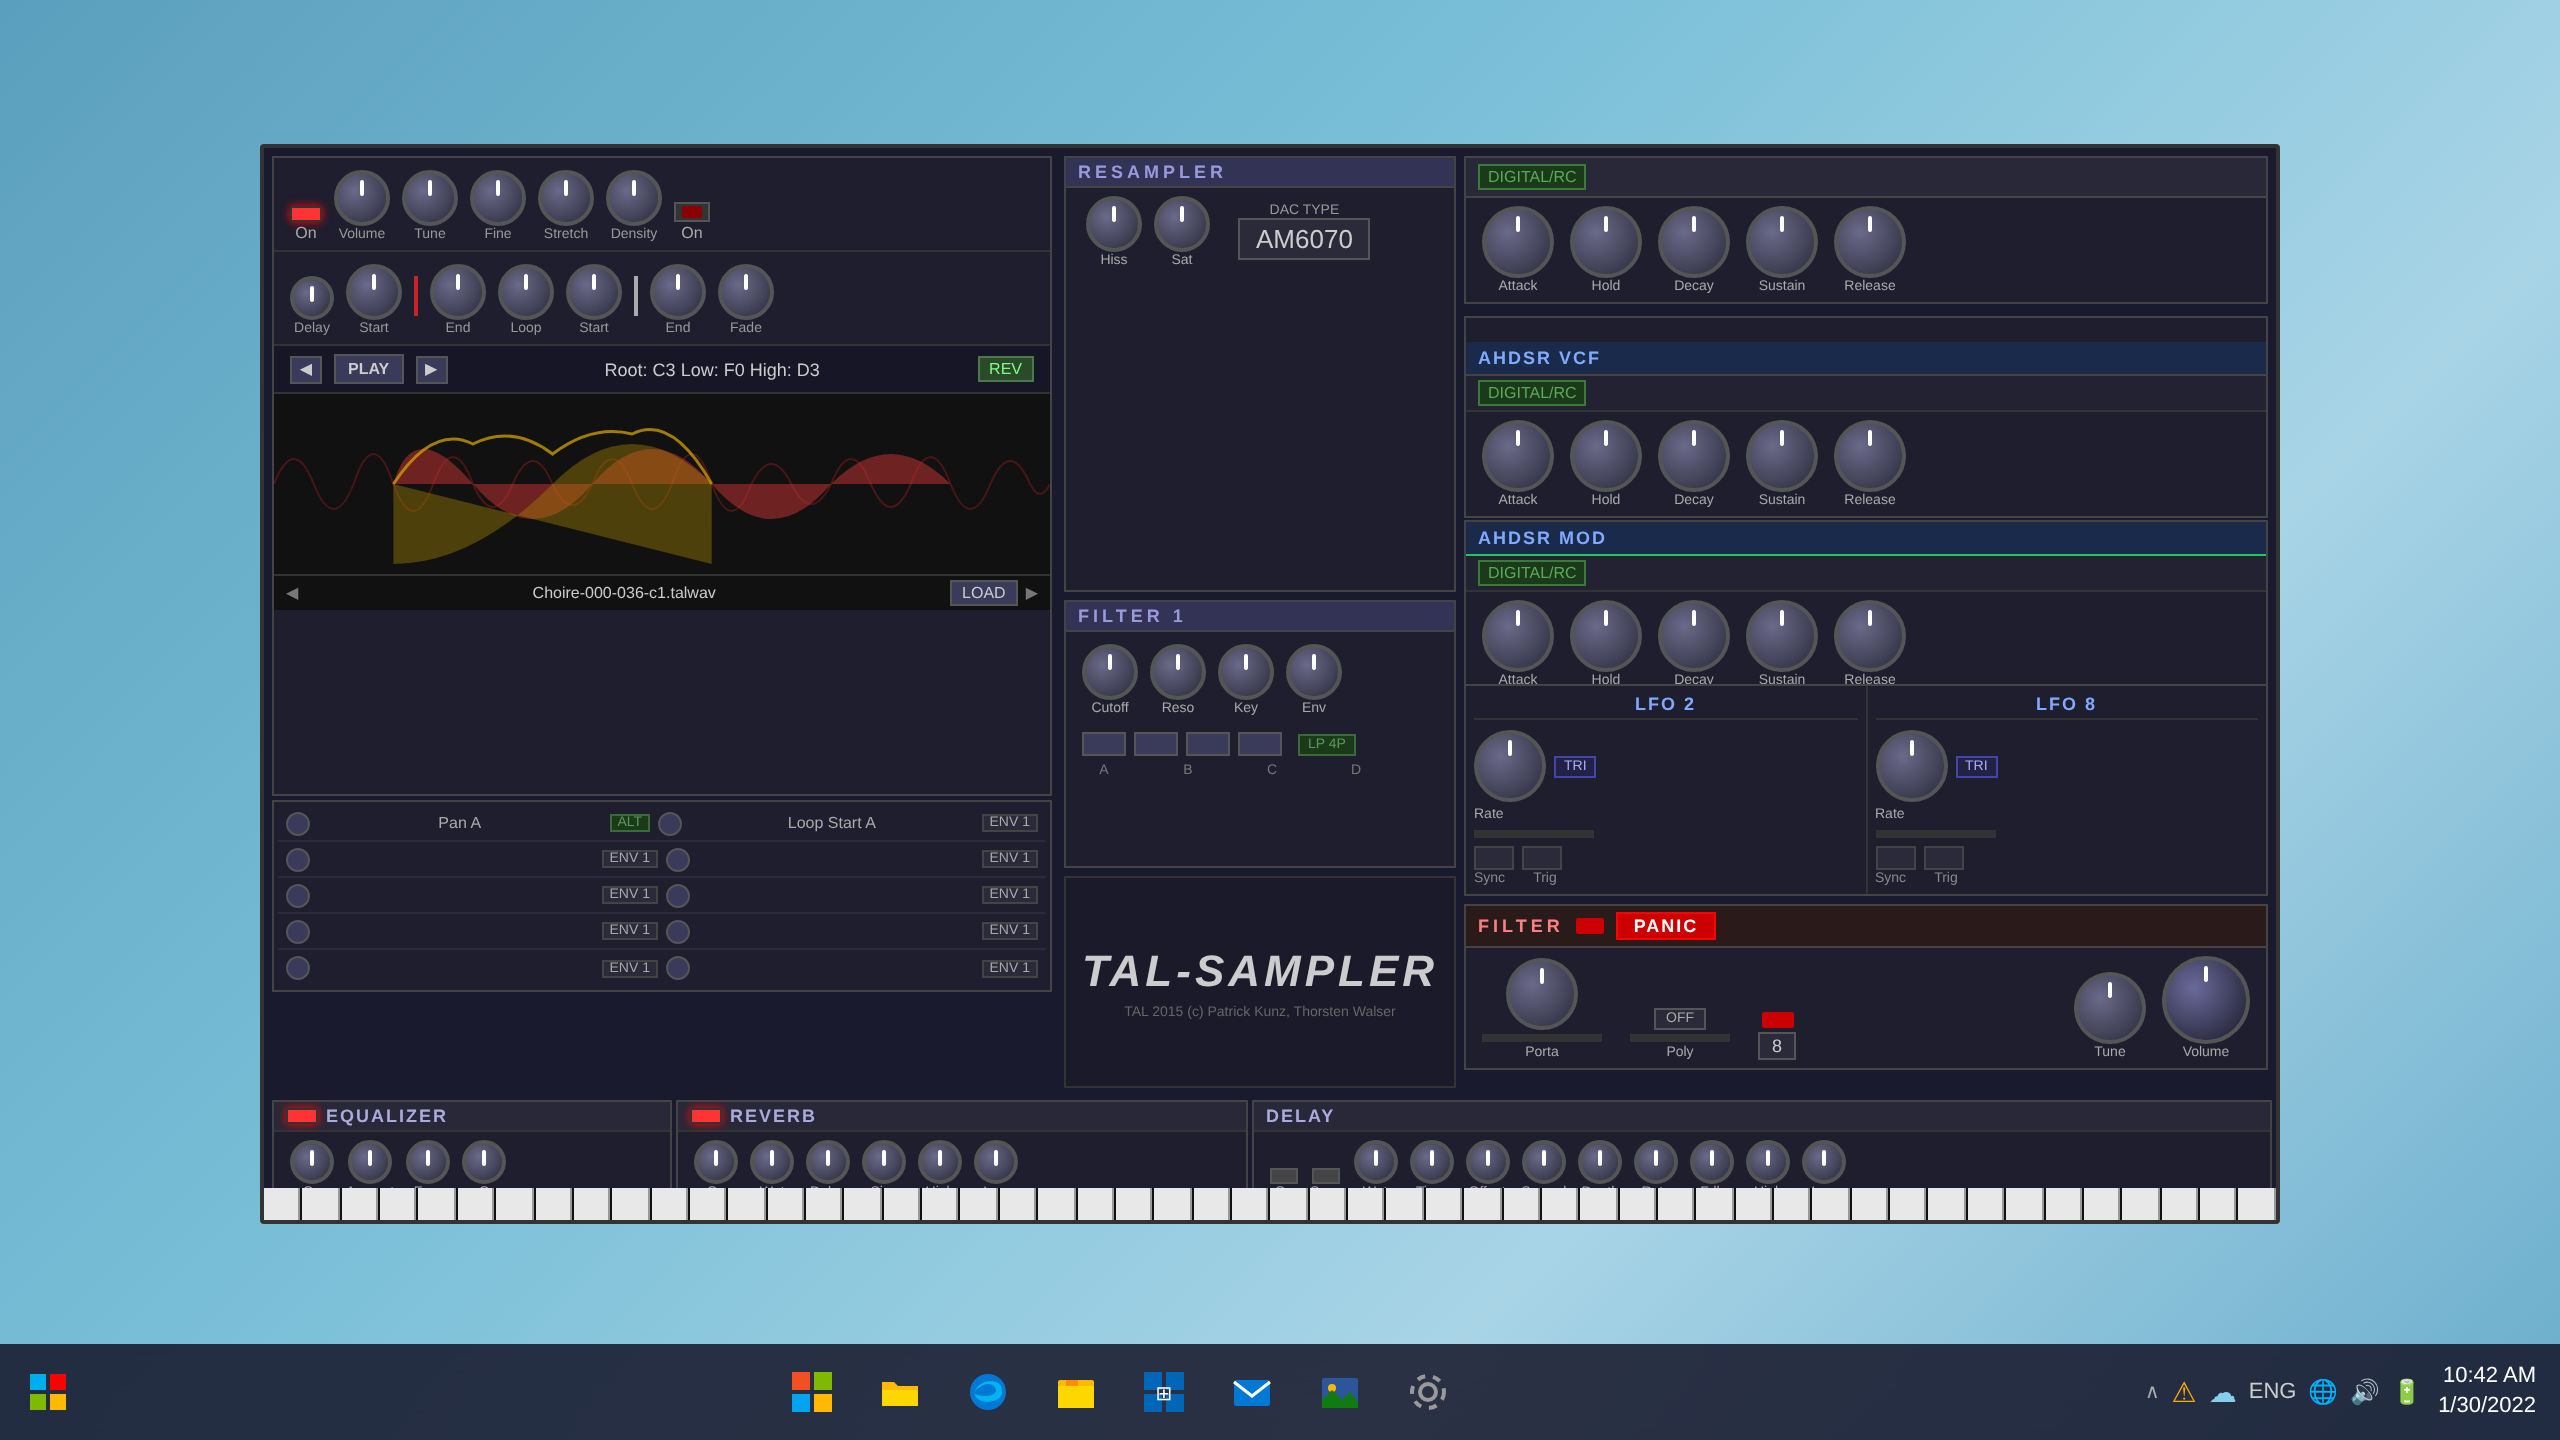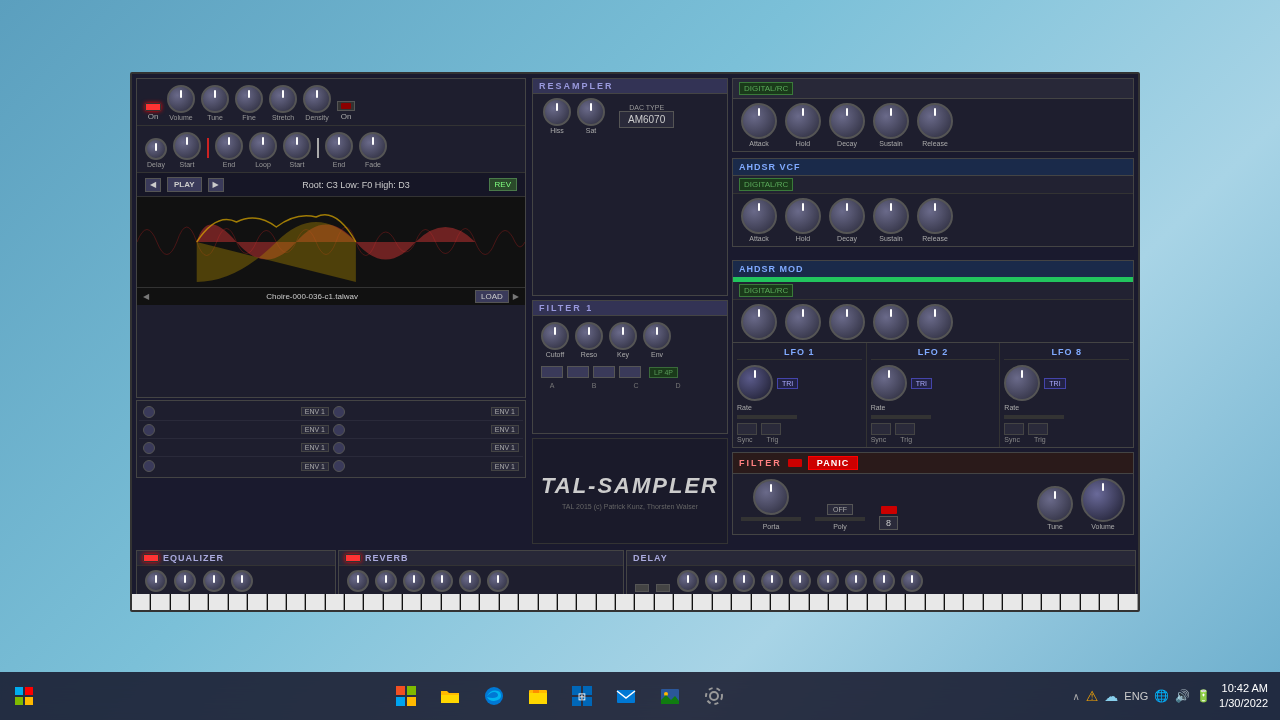--- a/index.html
+++ b/index.html
@@ -335,20 +335,28 @@
         <div style="font-size:8px;color:#777;">◀</div>
         <div class="filename-text">Choire-000-036-c1.talwav</div>
         <div class="load-btn">LOAD</div>
         <div style="font-size:8px;color:#777;">▶</div>
       </div>
     </div>
 
     <div style="position:absolute;top:326px;left:4px;width:390px;background:#1e1e2e;border:1px solid #444;">
       <div style="padding:2px;">
 
+        <div class="mod-row">
+          <div style="width:12px;height:12px;border-radius:50%;background:#3a3a5a;border:1px solid #555;"></div>
+          <div class="mod-cell">Pan A</div>
+          <div style="font-size:7px;color:#5a9a5a;border:1px solid #3a6a3a;padding:0 3px;background:#1a3a1a;">ALT</div>
+          <div style="width:12px;height:12px;border-radius:50%;background:#3a3a5a;border:1px solid #555;"></div>
+          <div class="mod-cell">Loop Start A</div>
+          <div style="font-size:7px;color:#aaa;border:1px solid #444;padding:0 3px;background:#2a2a3a;">ENV 1</div>
+        </div>
 
         <div class="mod-row">
           <div style="width:12px;height:12px;border-radius:50%;background:#3a3a5a;border:1px solid #555;"></div>
           <div class="mod-cell"></div>
           <div style="font-size:7px;color:#aaa;border:1px solid #444;padding:0 3px;background:#2a2a3a;">ENV 1</div>
           <div style="width:12px;height:12px;border-radius:50%;background:#3a3a5a;border:1px solid #555;"></div>
           <div class="mod-cell"></div>
           <div style="font-size:7px;color:#aaa;border:1px solid #444;padding:0 3px;background:#2a2a3a;">ENV 1</div>
         </div>
         <div class="mod-row">
@@ -385,21 +393,21 @@
         <div class="kl">
           <div class="knob"></div>
           <span style="font-size:7px;color:#aaa;">Hiss</span>
         </div>
         <div class="kl">
           <div class="knob"></div>
           <span style="font-size:7px;color:#aaa;">Sat</span>
         </div>
         <div style="margin-left:8px;">
           <div style="font-size:7px;color:#999;text-align:center;">DAC TYPE</div>
-          <div style="background:#2a2a3a;border:1px solid #555;padding:2px 8px;font-size:10px;color:#ccc;cursor:pointer;">AM6070</div>
+          <div style="background:#2a2a3a;border:1px solid #555;padding:2px 8px;font-size:13px;color:#ccc;cursor:pointer;">AM6070</div>
         </div>
       </div>
     </div>
 
     <div style="position:absolute;top:226px;left:400px;width:196px;height:134px;background:#1e1e2e;border:1px solid #444;">
       <div class="section-title" style="background:#333355;color:#9999dd;letter-spacing:2px;">FILTER 1</div>
       <div style="display:flex;gap:6px;padding:6px 8px 4px 8px;align-items:flex-end;">
         <div class="kl">
           <div class="knob"></div>
           <span style="font-size:7px;color:#aaa;">Cutoff</span>
@@ -466,21 +474,21 @@
           <span style="font-size:7px;color:#aaa;">Sustain</span>
         </div>
         <div class="kl">
           <div class="knob large"></div>
           <span style="font-size:7px;color:#aaa;">Release</span>
         </div>
       </div>
     </div>
 
     <div style="position:absolute;top:84px;left:600px;width:402px;background:#1e1e2e;border:1px solid #444;">
-      <div style="display:flex;align-items:center;gap:6px;padding:3px 6px;background:#1a2a4a;border-bottom:1px solid #444;">
+      <div style="display:flex;align-items:center;gap:6px;padding:3px 6px;background:#1a2a4a;border-bottom:1px solid #444;margin-top:12px;">
         <span style="font-size:9px;color:#80aaff;font-weight:bold;letter-spacing:1px;">AHDSR VCF</span>
       </div>
       <div style="display:flex;align-items:center;gap:6px;padding:2px 6px;background:#222232;border-bottom:1px solid #333;">
         <div style="font-size:8px;color:#5aaa5a;border:1px solid #3a7a3a;padding:1px 4px;background:#1a3a1a;cursor:pointer;">DIGITAL/RC</div>
       </div>
       <div style="display:flex;gap:8px;padding:4px 8px;align-items:flex-end;">
         <div class="kl">
           <div class="knob large"></div>
           <span style="font-size:7px;color:#aaa;">Attack</span>
         </div>
@@ -497,21 +505,21 @@
           <span style="font-size:7px;color:#aaa;">Sustain</span>
         </div>
         <div class="kl">
           <div class="knob large"></div>
           <span style="font-size:7px;color:#aaa;">Release</span>
         </div>
       </div>
     </div>
 
     <div style="position:absolute;top:186px;left:600px;width:402px;background:#1e1e2e;border:1px solid #444;">
-      <div style="display:flex;align-items:flex-start;gap:6px;padding:3px 6px;background:#1a2a4a;border-bottom:5px solid #22c55e;">
+      <div style="display:flex;align-items:flex-start;gap:6px;padding:3px 6px;background:#1a2a4a;border-bottom:1px solid #22c55e;">
         <span style="font-size:9px;color:#80aaff;font-weight:bold;letter-spacing:1px;">AHDSR MOD</span>
       </div>
       <div style="display:flex;align-items:center;gap:6px;padding:2px 6px;background:#222232;border-bottom:1px solid #333;">
         <div style="font-size:8px;color:#5aaa5a;border:1px solid #3a7a3a;padding:1px 4px;background:#1a3a1a;cursor:pointer;">DIGITAL/RC</div>
       </div>
       <div style="display:flex;gap:8px;padding:4px 8px;align-items:flex-end;">
         <div class="kl">
           <div class="knob large"></div>
           <span style="font-size:7px;color:#aaa;">Attack</span>
         </div>
@@ -529,37 +537,20 @@
         </div>
         <div class="kl">
           <div class="knob large"></div>
           <span style="font-size:7px;color:#aaa;">Release</span>
         </div>
       </div>
     </div>
 
     <div style="position:absolute;top:268px;left:600px;width:402px;background:#1e1e2e;border:1px solid #444;display:flex;">
 
-      <div style="flex:1;border-right:1px solid #333;padding:4px;">
-        <div style="font-size:9px;color:#80aaff;font-weight:bold;letter-spacing:1px;text-align:center;border-bottom:1px solid #333;padding-bottom:2px;margin-bottom:3px;">LFO 1</div>
-        <div style="display:flex;align-items:center;gap:4px;padding:2px 0;">
-          <div class="knob large" style="background:radial-gradient(circle at 35% 35%, #5a5a8a, #1a1a2a);"></div>
-          <div style="font-size:7px;color:#aaaaff;border:1px solid #4444aa;padding:1px 4px;background:#222244;cursor:pointer;">TRI</div>
-        </div>
-        <div style="font-size:7px;color:#aaa;text-align:left;padding:1px 0;">Rate</div>
-        <div style="width:60px;height:4px;background:#333;margin:3px 0;"></div>
-        <div style="display:flex;gap:4px;margin-top:4px;">
-          <div style="width:20px;height:12px;background:#2a2a3a;border:1px solid #444;"></div>
-          <div style="width:20px;height:12px;background:#2a2a3a;border:1px solid #444;"></div>
-        </div>
-        <div style="display:flex;gap:14px;margin-top:1px;">
-          <span style="font-size:7px;color:#888;">Sync</span>
-          <span style="font-size:7px;color:#888;">Trig</span>
-        </div>
-      </div>
 
       <div style="flex:1;border-right:1px solid #333;padding:4px;">
         <div style="font-size:9px;color:#80aaff;font-weight:bold;letter-spacing:1px;text-align:center;border-bottom:1px solid #333;padding-bottom:2px;margin-bottom:3px;">LFO 2</div>
         <div style="display:flex;align-items:center;gap:4px;padding:2px 0;">
           <div class="knob large"></div>
           <div style="font-size:7px;color:#aaaaff;border:1px solid #4444aa;padding:1px 4px;background:#222244;cursor:pointer;">TRI</div>
         </div>
         <div style="font-size:7px;color:#aaa;text-align:left;padding:1px 0;">Rate</div>
         <div style="width:60px;height:4px;background:#333;margin:3px 0;"></div>
         <div style="display:flex;gap:4px;margin-top:4px;">

